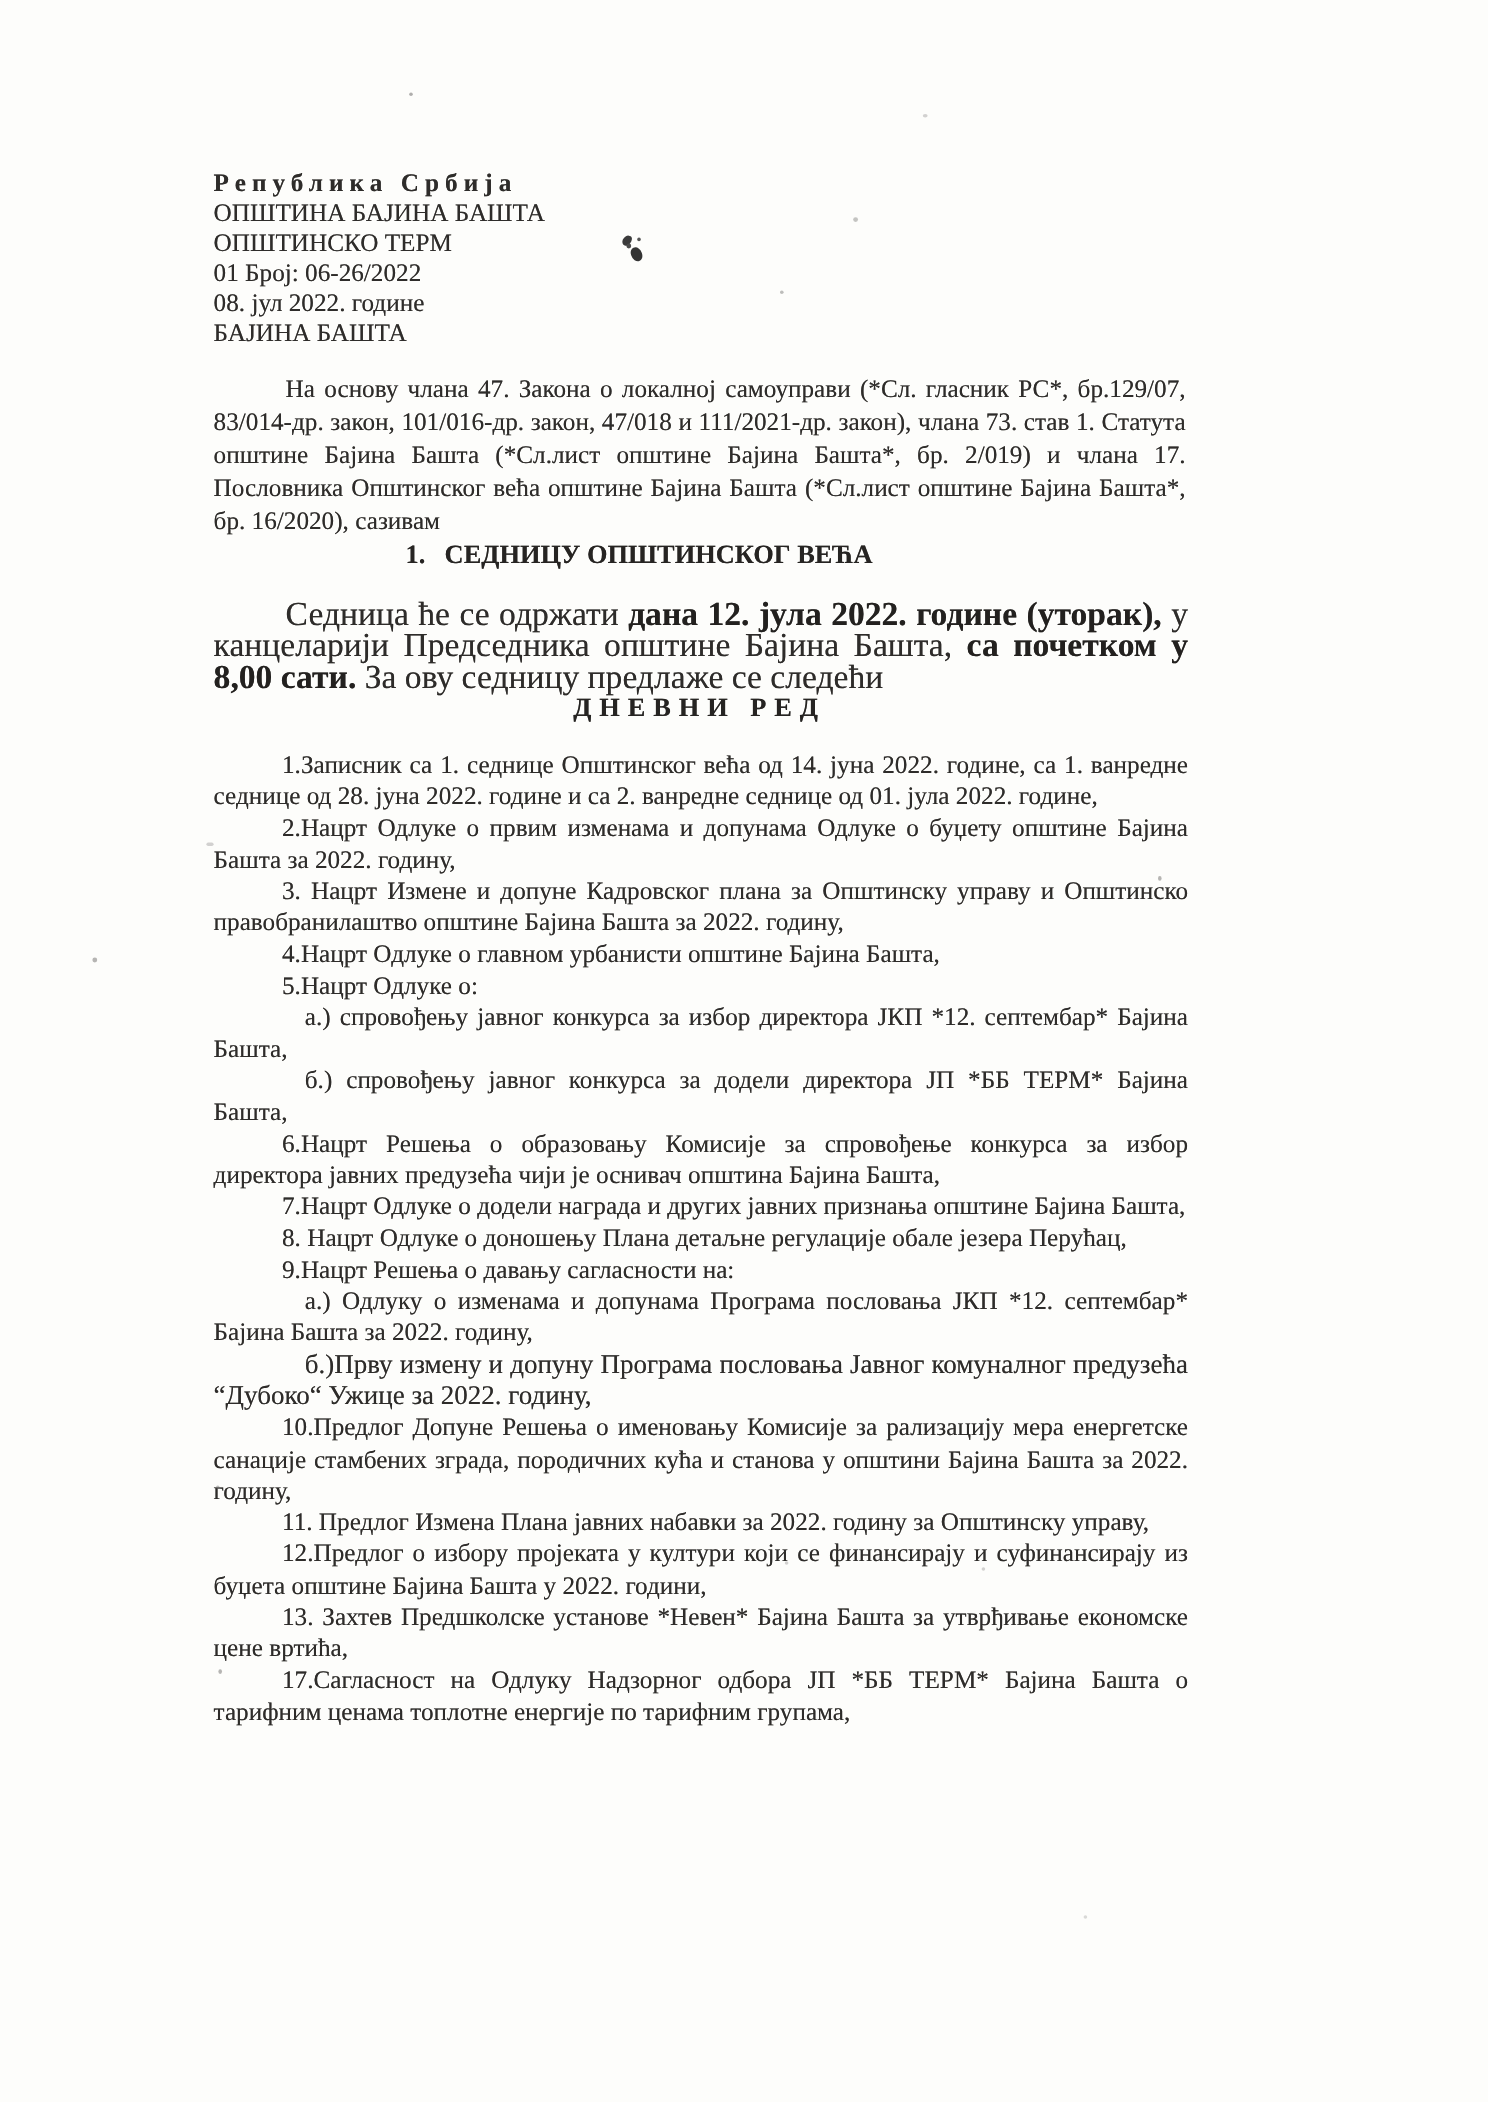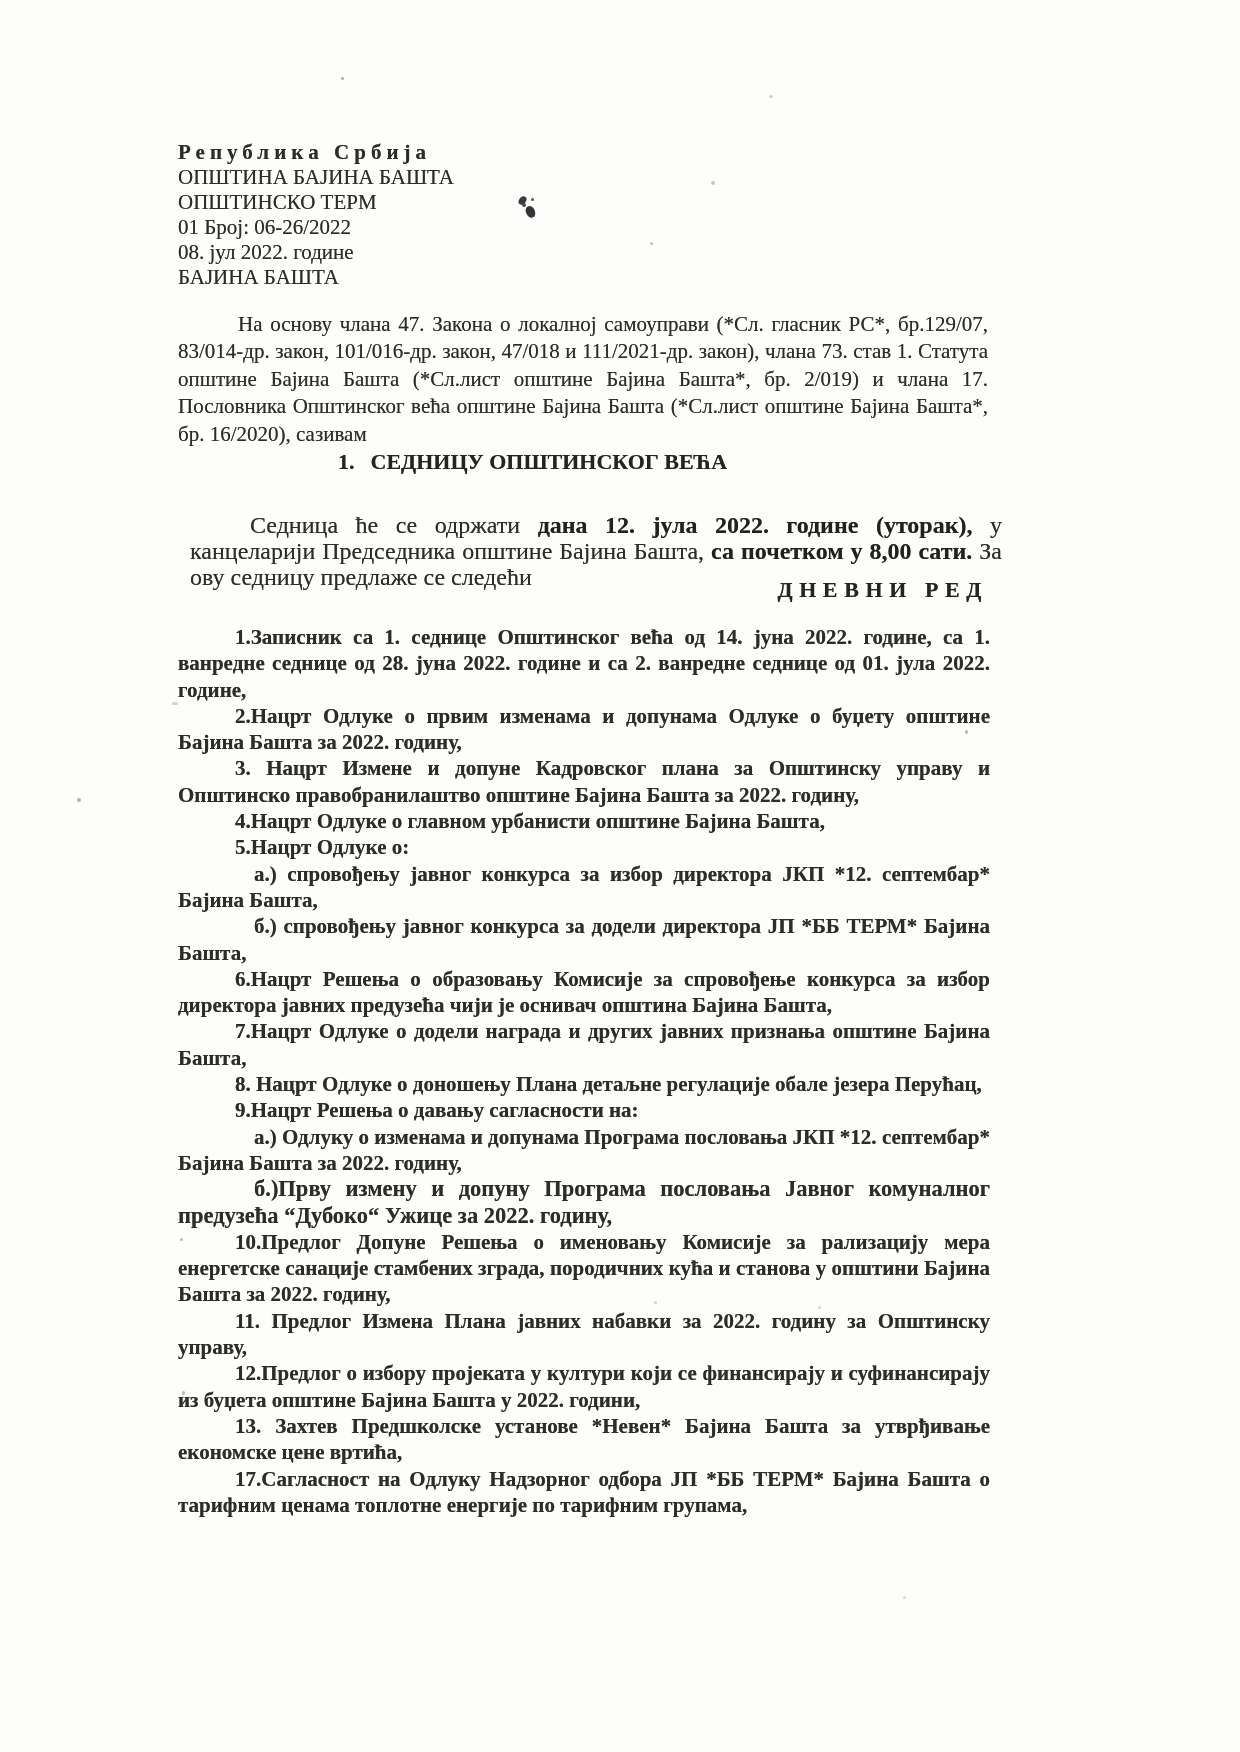--- a/index.html
+++ b/index.html
@@ -19,33 +19,33 @@
     position:absolute;left:178px;top:311px;width:810px;margin:0;
     font-size:21px;line-height:27.4px;text-align:justify;text-indent:60px;
   }
   .session-heading{
     position:absolute;left:178px;top:449px;width:810px;
     padding-left:160px;box-sizing:border-box;
     font-size:22px;font-weight:bold;color:#262422;white-space:nowrap;
   }
   .session-heading .num{margin-right:16px;}
   .announce{
-    position:absolute;left:178px;top:500px;width:812px;margin:12px;
-    font-size:24px;line-height:26px;text-align:justify;text-indent:60px;
+    position:absolute;left:178px;top:500px;width:812px;margin:0;
+    font-size:28px;line-height:26px;text-align:justify;text-indent:60px;
   }
   .announce b{color:#23211f;}
   .agenda-heading{
     position:absolute;left:178px;top:577px;width:810px;
-    text-align:right;font-size:22px;font-weight:bold;
+    text-align:center;font-size:22px;font-weight:bold;
     letter-spacing:.30em;color:#262422;
   }
   .agenda{position:absolute;left:178px;top:624px;width:812px;}
   .agenda p{
     margin:0;font-size:21px;line-height:26.3px;
-    text-align:justify;text-indent:57px;font-weight:bold;
+    text-align:justify;text-indent:57px;
   }
   .agenda p.sub{text-indent:76px;}
   .agenda p.lg{font-size:22.5px;}
   
   .smudge{position:absolute;left:517px;top:194px;width:22px;height:30px;}
   .smudge .b1{position:absolute;left:2px;top:2px;width:7px;height:9px;background:#3b3b3b;border-radius:60% 40% 55% 45%;transform:rotate(24deg);}
   .smudge .b2{position:absolute;left:9px;top:12px;width:9px;height:12px;background:#343434;border-radius:45% 55% 50% 60%;transform:rotate(-18deg);}
   .smudge .b3{position:absolute;left:5px;top:9px;width:4px;height:4px;background:#4a4a4a;border-radius:50%;}
   .smudge .b4{position:absolute;left:14px;top:4px;width:3px;height:3px;background:#555;border-radius:50%;}
   

